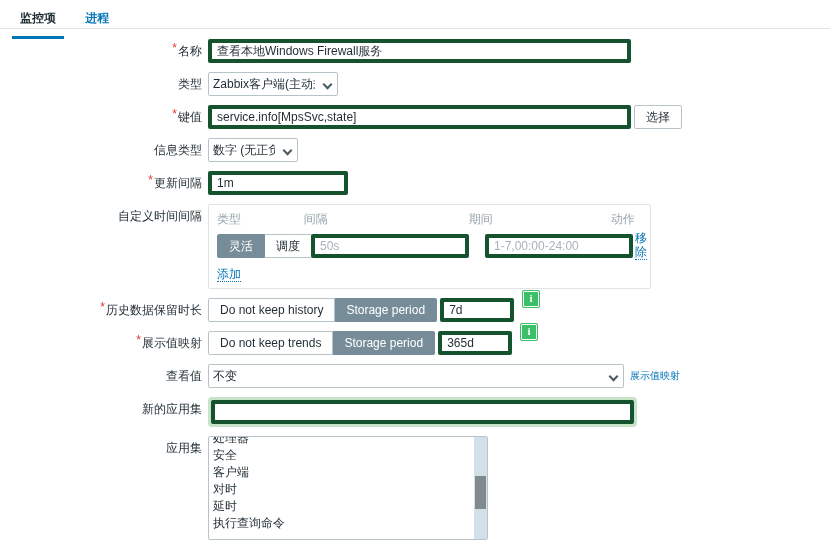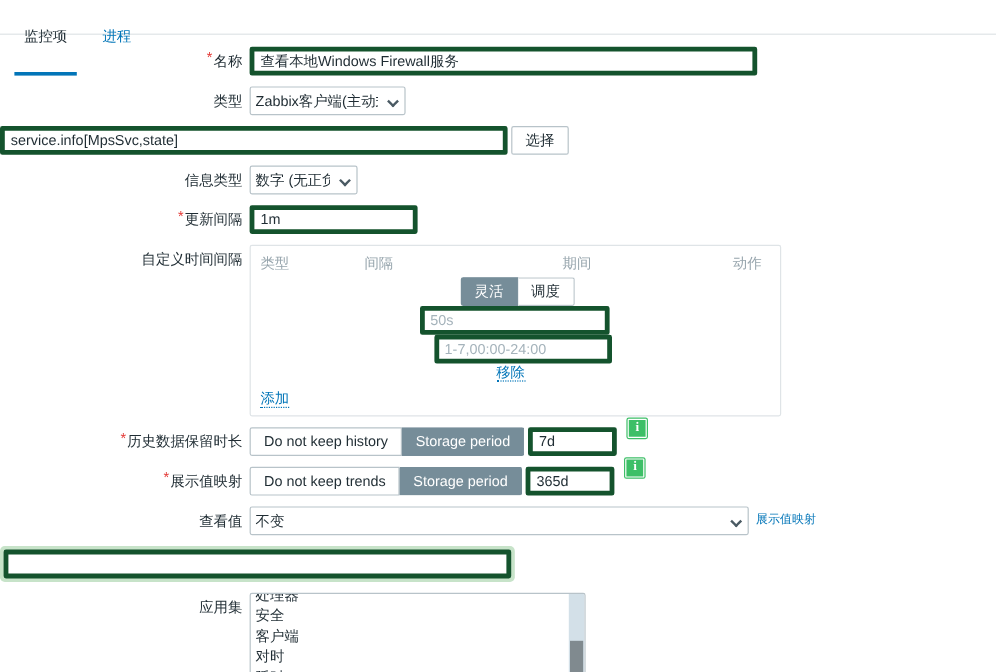--- a/index.html
+++ b/index.html
@@ -23,24 +23,24 @@
     height: 29px;
     border-bottom: 1px solid #dfe4e7;
     padding-left: 12px;
     box-sizing: border-box;
   }
   .tab {
     display: inline-block;
     font-size: 12px;
     color: #1f2c33;
     line-height: 28px;
-    padding: 16px 8px;
+    padding: 4px 8px;
     margin-right: 10px;
     cursor: pointer;
-    font-weight: normal;
+    font-weight: bold;
     box-sizing: border-box;
   }
   .tab.active {
     border-bottom: 3px solid #0275b8;
     color: #1f2c33;
   }
   .tab.inactive {
     color: #0275b8;
   }
 
@@ -189,21 +189,20 @@
   .int-head {
     display: flex;
     color: #97a5ad;
     font-size: 12px;
     line-height: 18px;
     margin-bottom: 3px;
   }
   .int-row {
     display: flex;
     align-items: center;
-    flex-direction: column;
   }
   .ih-type, .ic-type { width: 92px; }
   .ih-delay, .ic-delay { width: 162px; margin-left: 2px; }
   .ih-period, .ic-period { width: 152px; margin-left: 16px; }
   .ih-action, .ic-action { width: 34px; margin-left: 2px; text-align: left; }
   .int-row input.txt { width: 158px; }
   .int-row input.txt.period { width: 148px; }
   .linkdotted {
     color: #0275b8;
     font-size: 12px;
@@ -328,20 +327,21 @@
       <span class="selwrap">
         <select class="sel sel-type">
           <option selected="">Zabbix客户端(主动式)</option>
         </select>
         <span class="chev"></span>
       </span>
     </div>
   </div>
 
   <div class="row">
+    <div class="label"><span class="req">*</span><span>键值</span></div>
     <div class="ctrl">
       <input class="txt w-key" type="text" value="service.info[MpsSvc,state]" style="">
       <button class="btn" style="margin-left:3px;">选择</button>
     </div>
   </div>
 
   <div class="row">
     <div class="label"><span>信息类型</span></div>
     <div class="ctrl">
       <span class="selwrap">
@@ -424,20 +424,21 @@
         <select class="sel sel-view">
           <option selected="">不变</option>
         </select>
         <span class="chev"></span>
       </span>
       <a class="link">展示值映射</a>
     </div>
   </div>
 
   <div class="row">
+    <div class="label"><span>新的应用集</span></div>
     <div class="ctrl">
       <span class="focusring">
         <input class="txt w-appset" type="text" value="" style="">
       </span>
     </div>
   </div>
 
   <div class="row">
     <div class="label"><span>应用集</span></div>
     <div class="ctrl">

